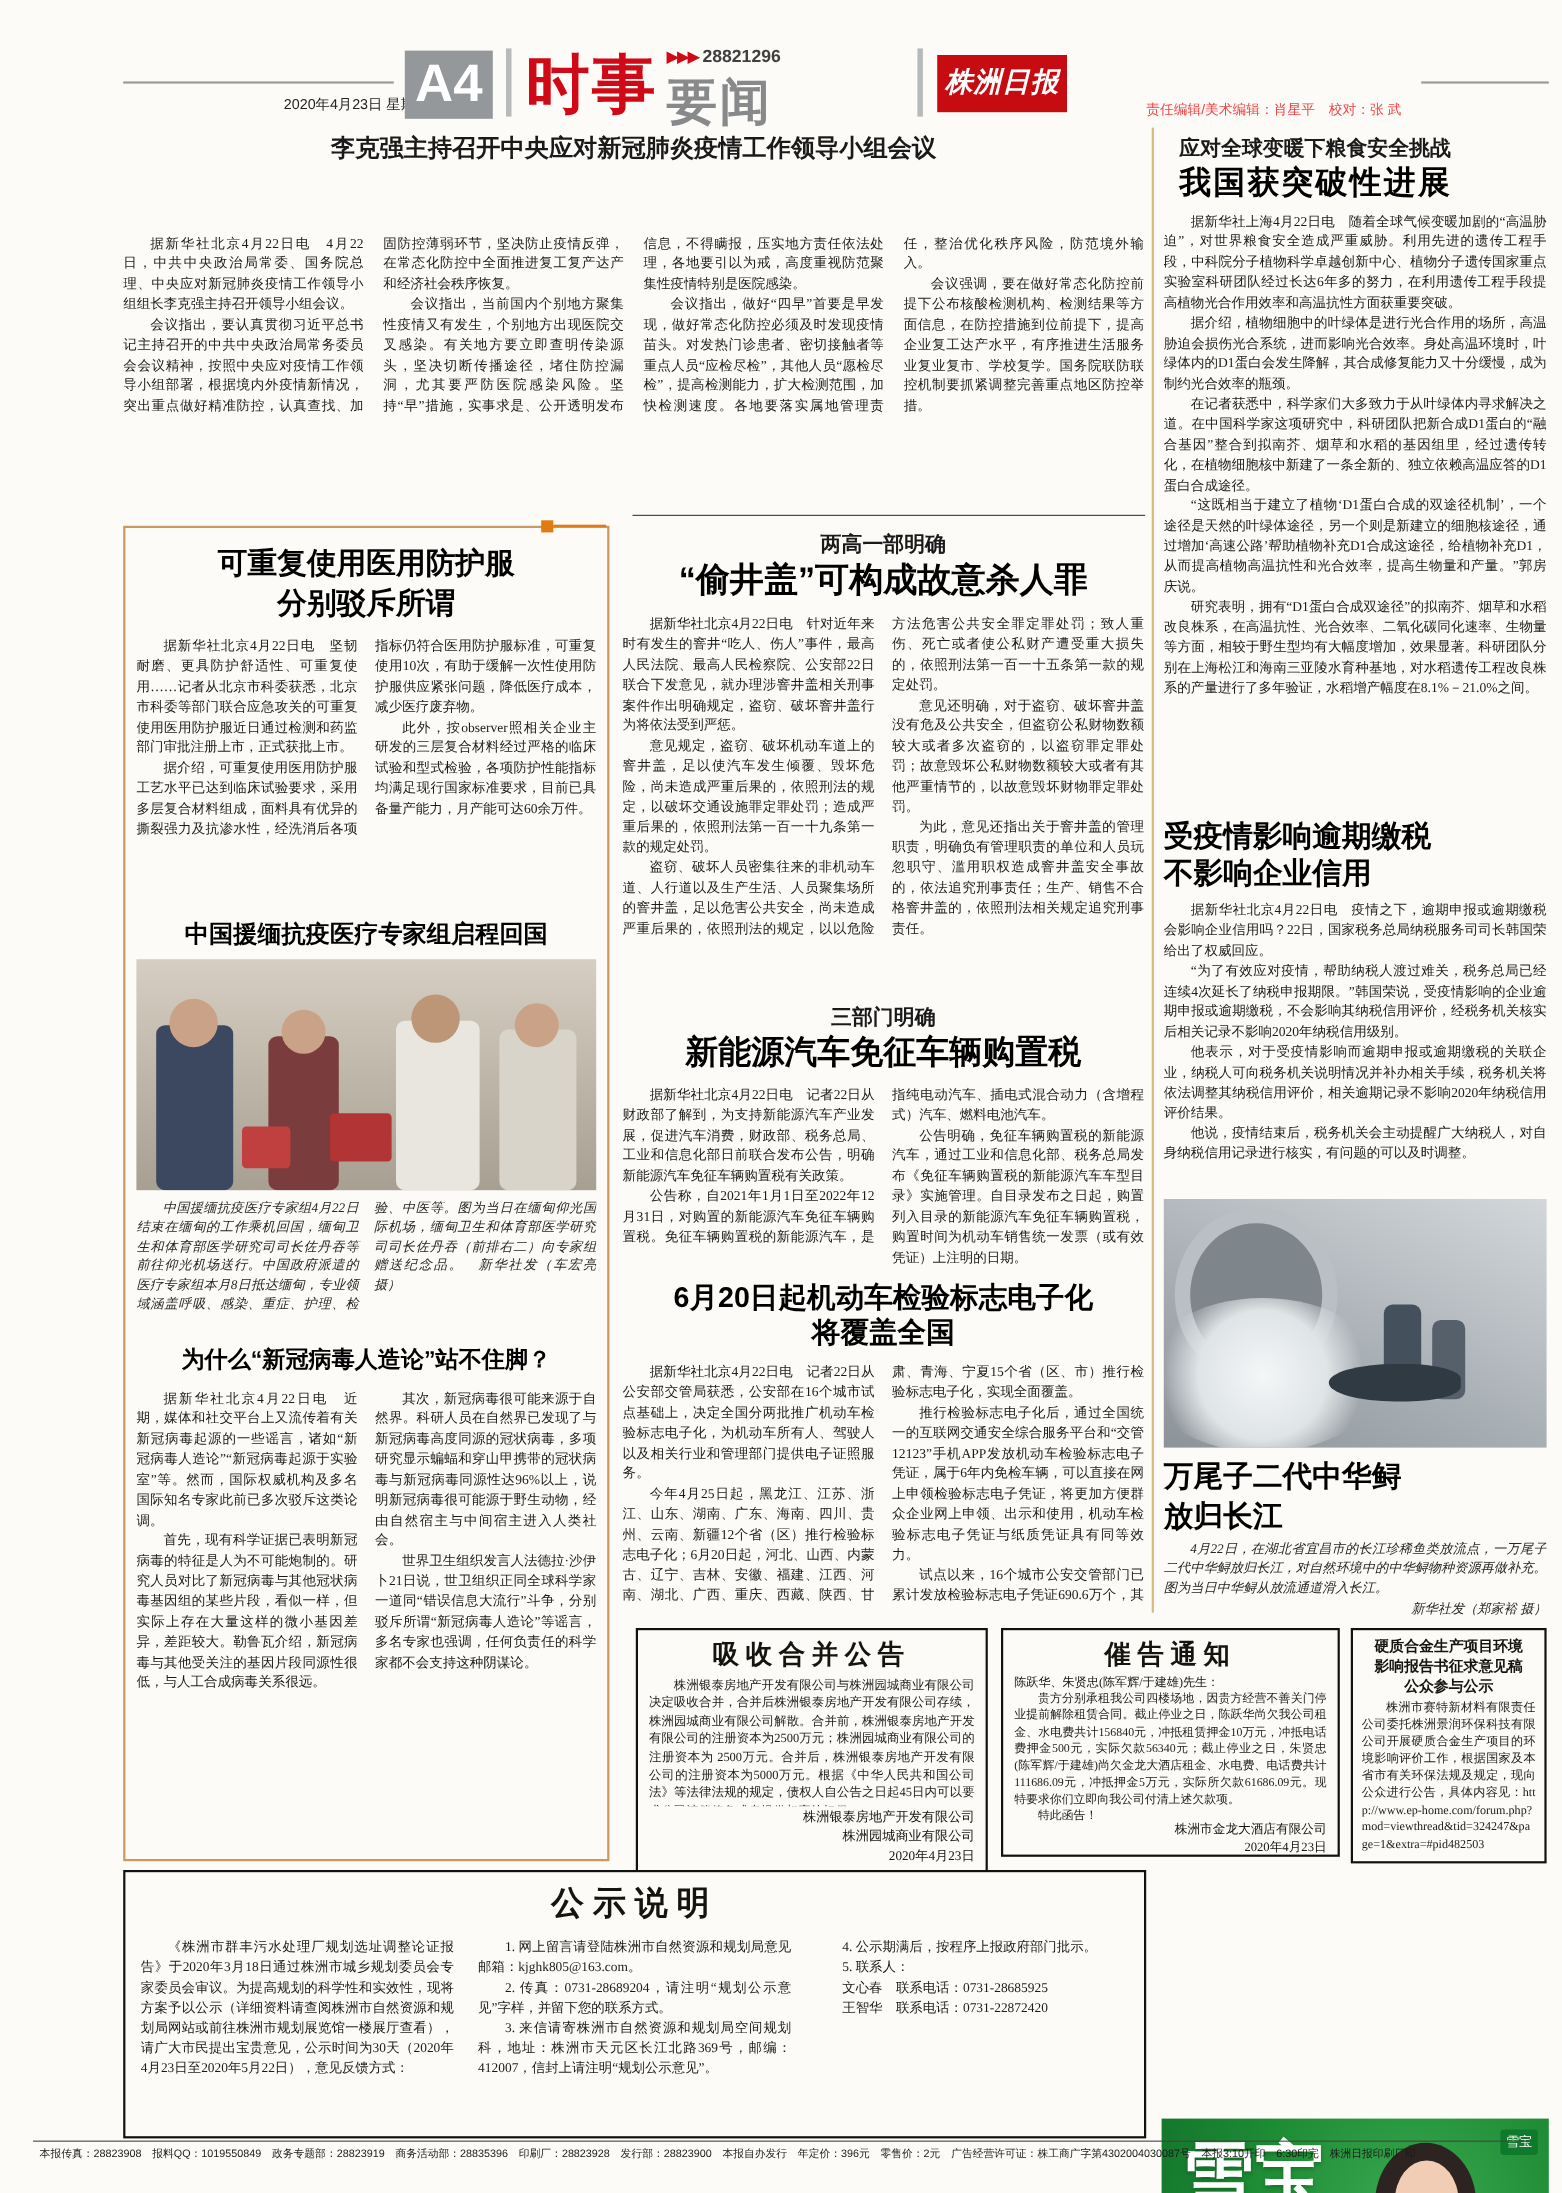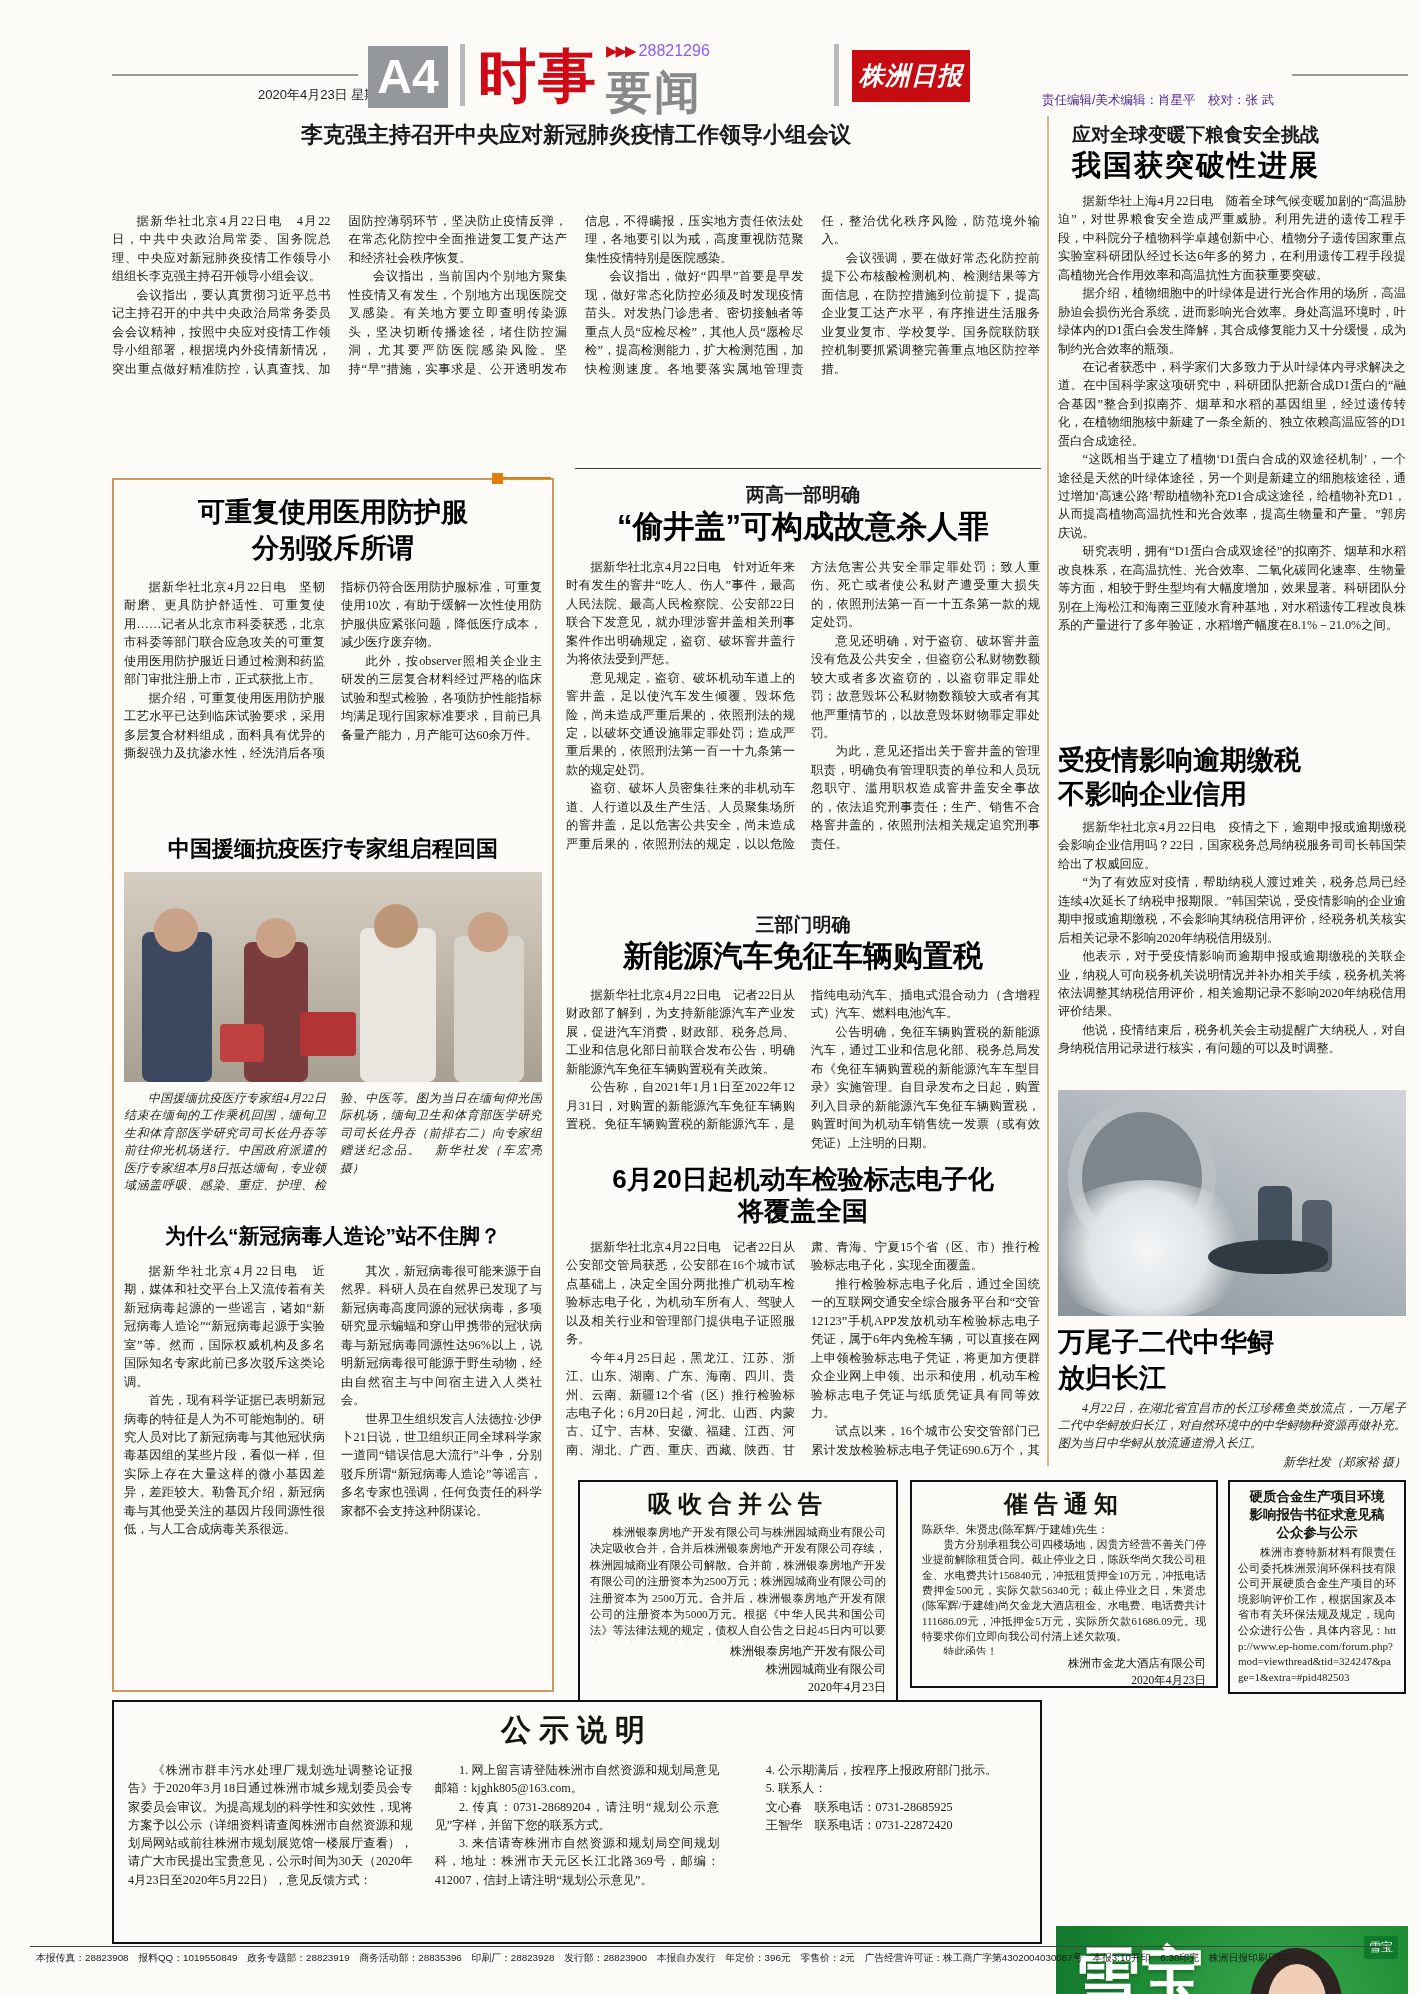--- a/index.html
+++ b/index.html
@@ -9,23 +9,23 @@
   .sans{font-family:"Liberation Sans","DejaVu Sans",sans-serif;}
   .center{text-align:center;}
   .rule{background:#9a9a98;height:2px;}
   
   .date-line{font-size:13px;color:#222;}
   .a4box{width:80px;height:62px;background:#94989b;color:#fff;font-size:48px;font-weight:bold;line-height:62px;text-align:center;}
   .bracket{width:5px;height:62px;background:#b7b9bb;}
   .sect-red{font-size:58px;font-weight:bold;color:#cf0a16;letter-spacing:2px;}
   .sect-gray{font-size:46px;font-weight:bold;color:#87898b;letter-spacing:2px;}
   .arrows{color:#cf0a16;font-size:15px;letter-spacing:-2px;}
-  .hotline{color:#8b5cf6;font-size:16px;font-weight:normal;}
+  .hotline{color:#404040;font-size:16px;font-weight:bold;}
   .masthead{width:118px;height:52px;background:#c60b11;color:#fff;font-weight:bold;font-size:25px;line-height:52px;text-align:center;font-style:italic;letter-spacing:1px;}
-  .editors{font-size:12.5px;color:#4c1d95;text-align:right;}
+  .editors{font-size:12.5px;color:#ef4444;text-align:right;}
   
   .kicker{font-weight:bold;color:#1a1a1a;}
   .headline{font-weight:bold;color:#000;}
   
   .body-txt{font-size:12.3px;line-height:1.5;text-align:justify;text-justify:inter-ideograph;overflow:hidden;color:#1b1a16;}
   .body-txt p{margin:0;text-indent:2em;}
   .cols2{column-count:2;column-gap:16px;}
   .cols3{column-count:3;column-gap:22px;}
   .cols4{column-count:4;column-gap:18px;}
   .caption{font-style:italic;font-size:12px;line-height:1.45;text-align:justify;overflow:hidden;color:#262521;}

